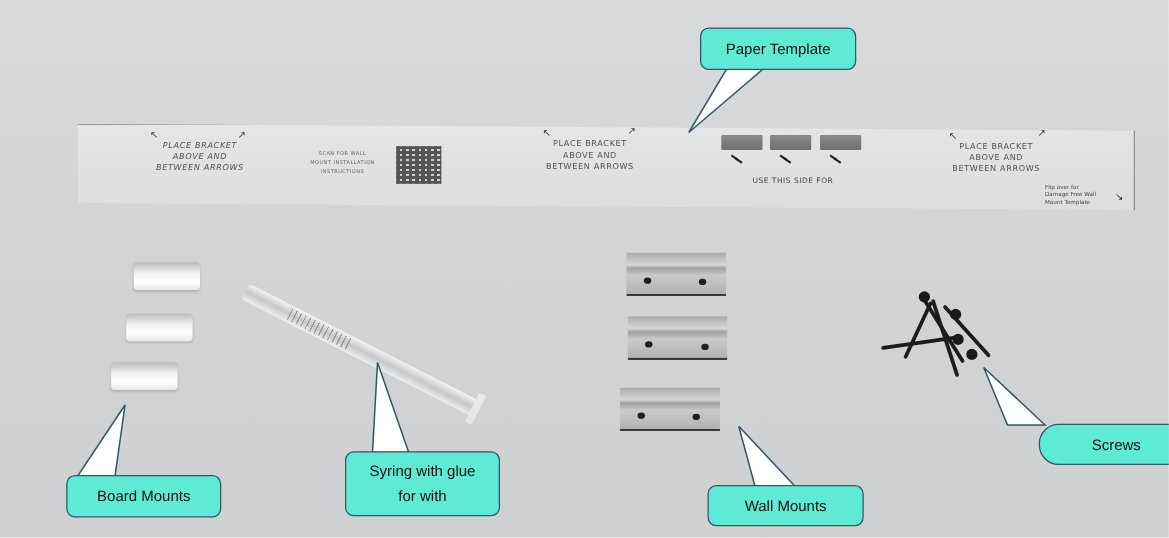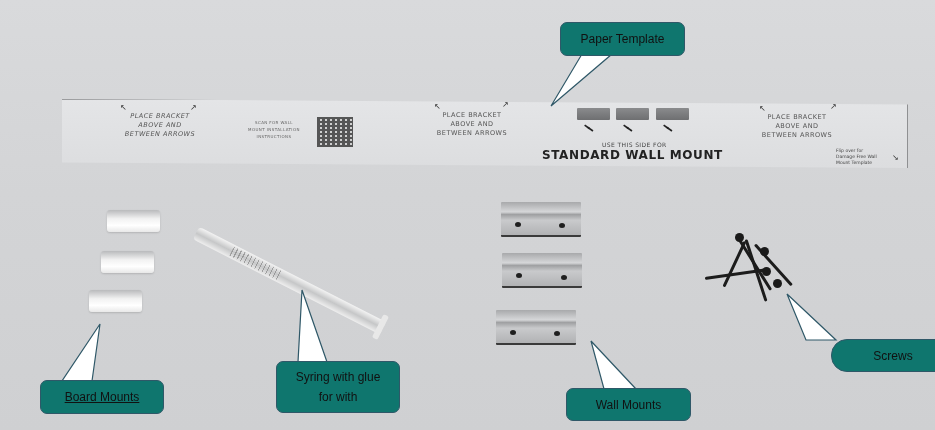--- a/index.html
+++ b/index.html
@@ -38,21 +38,21 @@
     .syringe-scale { position:absolute; left:40px; top:2px; width:55px; height:10px;
       background: repeating-linear-gradient(90deg,#777 0 1px,transparent 1px 4px); opacity:0.6; }
     .syringe-plunger { position:absolute; right:0; top:-6px; width:6px; height:26px; background:#e8e8e8; border-radius:2px; }
     .wall-mount { position:absolute; width:80px; height:33px;
       background: linear-gradient(180deg,#a8a9ab 0%,#d6d7d9 30%,#9fa0a2 38%,#c9cacc 55%,#b1b2b4 100%);
       border-bottom:2px solid #3a3a3a; border-radius:1px; }
     .hole { position:absolute; width:6px; height:5px; border-radius:50%; background:#1f1f1f; }
     .screw { position:absolute; height:3px; background:#1c1c1c; transform-origin:left center; border-radius:2px; }
     .screw-head { position:absolute; width:9px; height:9px; border-radius:50%; background:#1a1a1a; }
     
-    .callout { position:absolute; background:#0f766e; border:1.2px solid #2f5868; border-radius:7px;
+    .callout { position:absolute; background:#5eead4; border:1.2px solid #2f5868; border-radius:7px;
       display:flex; align-items:center; justify-content:center; text-align:center;
       font-family:"Liberation Sans", sans-serif; font-size:12px; color:#111; line-height:20px; }
     .tail { position:absolute; overflow:visible; }
   </style>
 </head>
 <body>
 
 <div class="abs template">
   <span class="arrow" style="left:58px;top:4px;">↖</span>
   <span class="arrow" style="left:128px;top:4px;">↗</span>
@@ -76,21 +76,20 @@
     <div>BETWEEN ARROWS</div>
   </div>
 
   <div class="mini-bracket" style="left:515px;top:8px;"></div>
   <div class="mini-bracket" style="left:554px;top:8px;"></div>
   <div class="mini-bracket" style="left:594px;top:8px;"></div>
   <span class="mini-screws" style="left:522px;top:22px;">━━</span>
   <span class="mini-screws" style="left:561px;top:22px;">━━</span>
   <span class="mini-screws" style="left:601px;top:22px;">━━</span>
   <div class="swm-sub" style="left:540px;top:41px;">USE THIS SIDE FOR</div>
-  <div class="swm" style="left:480px;top:48px;">STANDARD WALL MOUNT</div>
 
   <span class="arrow" style="left:697px;top:5px;">↖</span>
   <span class="arrow" style="left:768px;top:3px;">↗</span>
   <div class="tpl-text upright" style="left:685px;top:13px;width:100px;">
     <div>PLACE BRACKET</div>
     <div>ABOVE AND</div>
     <div>BETWEEN ARROWS</div>
   </div>
   <div class="flip" style="left:774px;top:48px;">
     <div>Flip over for</div>
@@ -145,21 +144,21 @@
 
     <polygon points="604,389 636,389 591,341"></polygon>
 
     <polygon points="806,340 836,340 787,294"></polygon>
   </g>
 </svg>
 
 <div class="callout" style="left:560px;top:22px;width:123px;height:32px;">
   <span>Paper Template</span>
 </div>
-<div class="callout" style="left:40px;top:380px;width:122px;height:32px;text-decoration:underline;">
+<div class="callout" style="left:53px;top:380px;width:122px;height:32px;">
   <span>Board Mounts</span>
 </div>
 <div class="callout" style="left:276px;top:361px;width:122px;height:50px;flex-direction:column;">
   <span>Syring with glue</span>
   <span>for with</span>
 </div>
 <div class="callout" style="left:566px;top:388px;width:123px;height:31px;">
   <span>Wall Mounts</span>
 </div>
 <div class="callout" style="left:831px;top:339px;width:122px;height:31px;border-radius:16px;">

